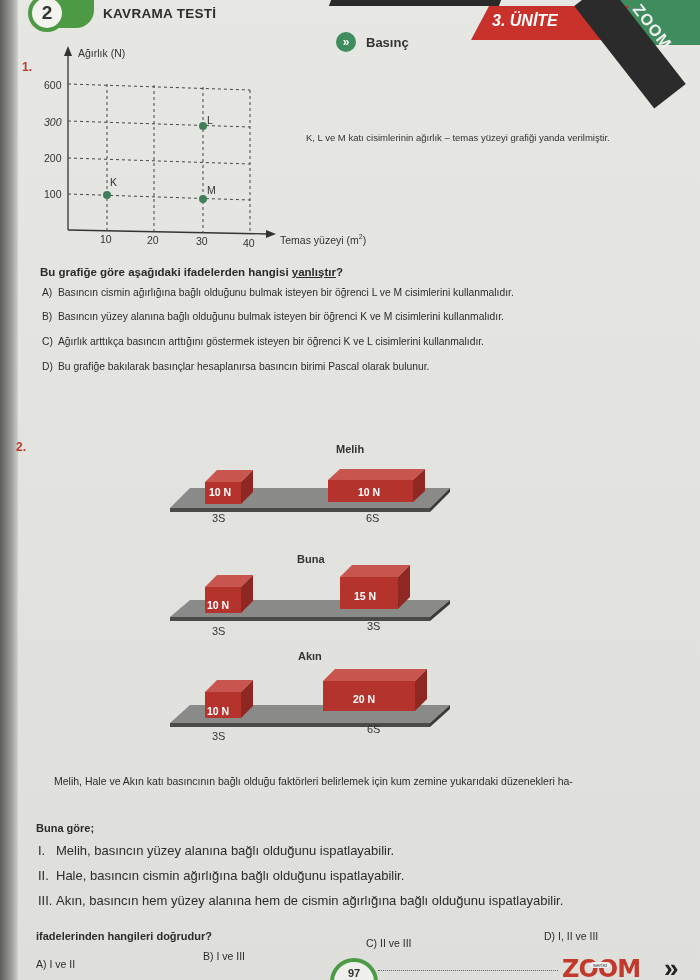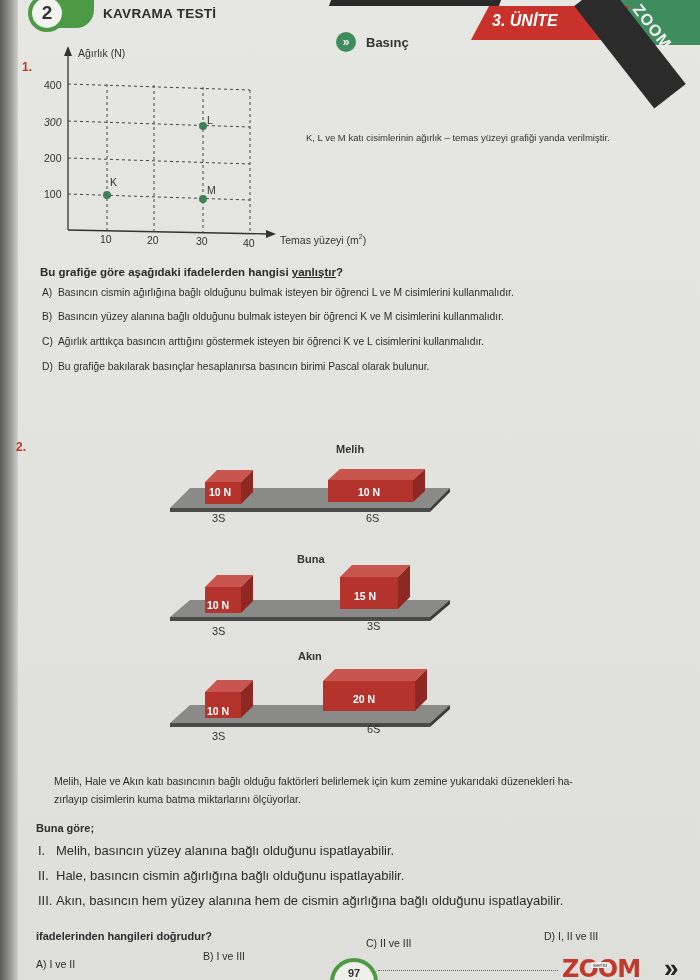--- a/index.html
+++ b/index.html
@@ -99,21 +99,21 @@
     <line x1="67" y1="44" x2="67" y2="191" stroke="#444" stroke-dasharray="3,3"></line>
     <line x1="114" y1="45" x2="114" y2="192" stroke="#444" stroke-dasharray="3,3"></line>
     <line x1="163" y1="47" x2="163" y2="193" stroke="#444" stroke-dasharray="3,3"></line>
     <line x1="210" y1="50" x2="210" y2="194" stroke="#444" stroke-dasharray="3,3"></line>
 
     <circle cx="67" cy="155" r="4" fill="#3f7f5a"></circle>
     <circle cx="163" cy="86" r="4" fill="#3f7f5a"></circle>
     <circle cx="163" cy="159" r="4" fill="#3f7f5a"></circle>
   </svg>
   <div class="ylabel">Ağırlık (N)</div>
-  <div class="tick" style="left:4px; top:39px;">400</div>
+  <div class="tick" style="left:4px; top:39px;">600</div>
   <div class="tick" style="left:4px; top:76px;font-style:italic;">300</div>
   <div class="tick" style="left:4px; top:112px;">200</div>
   <div class="tick" style="left:4px; top:148px;">100</div>
   <div class="tick" style="left:60px; top:193px;">10</div>
   <div class="tick" style="left:107px; top:194px;">20</div>
   <div class="tick" style="left:156px; top:195px;">30</div>
   <div class="tick" style="left:203px; top:197px;">40</div>
   <div class="point-label" style="left:70px; top:136px;">K</div>
   <div class="point-label" style="left:167px; top:74px;">L</div>
   <div class="point-label" style="left:167px; top:144px;">M</div>
@@ -181,21 +181,20 @@
   <rect x="158" y="16" width="92" height="30" fill="#b5332d"></rect>
   <polygon points="250,16 262,4 262,34 250,46" fill="#8f2823"></polygon>
 </svg>
 <div class="box-label" style="left:207px; top:705px;">10 N</div>
 <div class="box-label" style="left:353px; top:693px;">20 N</div>
 <div class="area-label" style="left:212px; top:730px;">3S</div>
 <div class="area-label" style="left:367px; top:723px;">6S</div>
 
 <div class="q2-desc">
   <div>Melih, Hale ve Akın katı basıncının bağlı olduğu faktörleri belirlemek için kum zemine yukarıdaki düzenekleri ha-</div>
-  <div>zırlayıp cisimlerin kuma batma miktarlarını ölçüyorlar.</div>
 </div>
 
 <div class="q2-lead">Buna göre;</div>
 <div class="stmt" style="top:843px;"><span class="stmt-num">I.</span><span>Melih, basıncın yüzey alanına bağlı olduğunu ispatlayabilir.</span></div>
 <div class="stmt" style="top:868px;"><span class="stmt-num">II.</span><span>Hale, basıncın cismin ağırlığına bağlı olduğunu ispatlayabilir.</span></div>
 <div class="stmt" style="top:893px;"><span class="stmt-num">III.</span><span>Akın, basıncın hem yüzey alanına hem de cismin ağırlığına bağlı olduğunu ispatlayabilir.</span></div>
 
 <div class="q2-stem">ifadelerinden hangileri doğrudur?</div>
 
 <div class="ans" style="left:36px; top:958px;"><span>A)</span> <span>I ve II</span></div>

